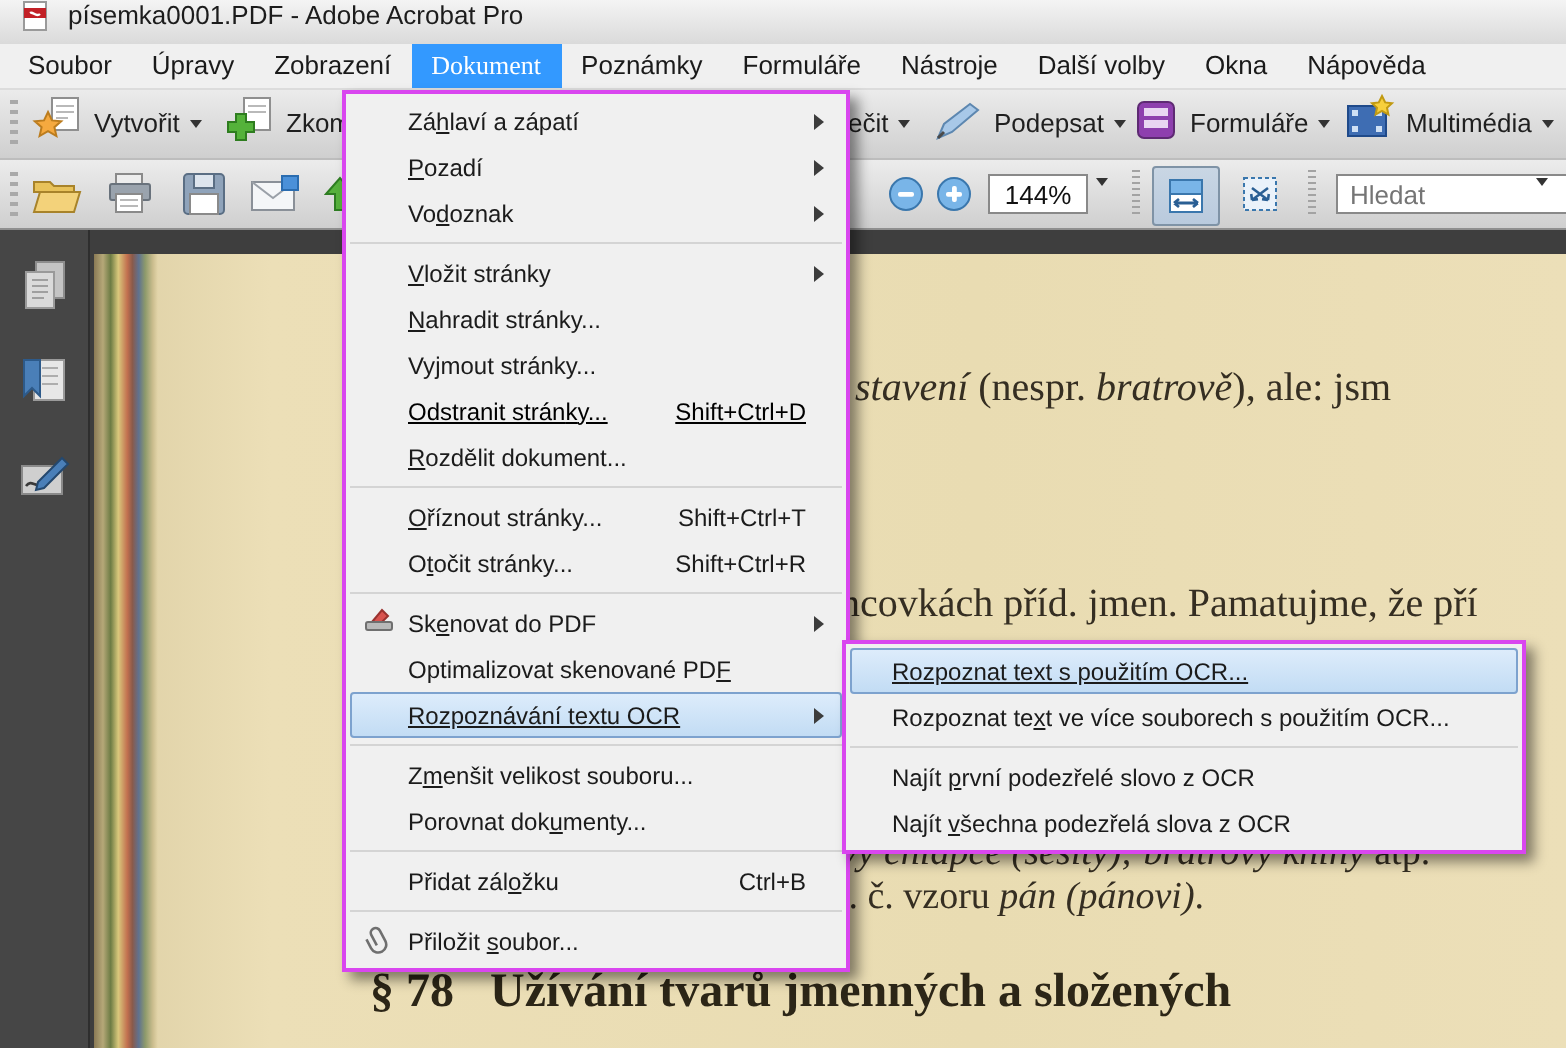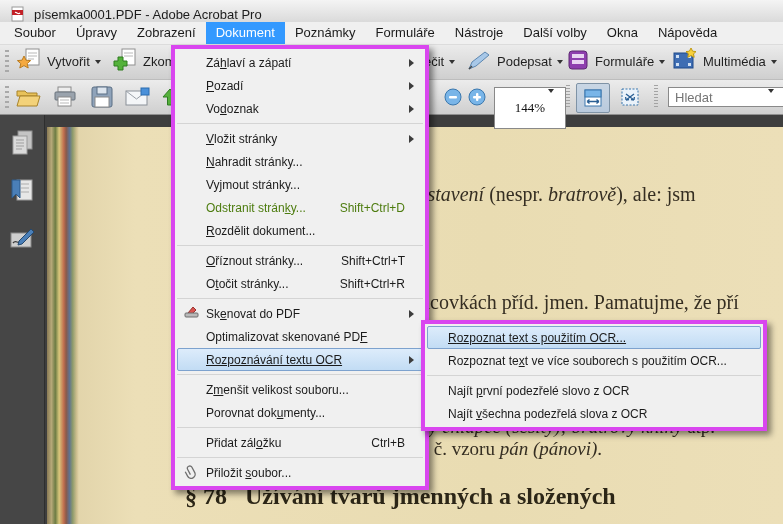--- a/index.html
+++ b/index.html
@@ -1,76 +1,76 @@
 <!DOCTYPE html>
 <html><head>
 <meta charset="utf-8">
 <style>
   html,body{margin:0;padding:0;}
   body{width:783px;height:524px;position:relative;overflow:hidden;
        font-family:"Liberation Sans","DejaVu Sans",sans-serif;background:#3f3f3f;}
   
   .titlebar{position:absolute;left:0;top:0;width:783px;height:22px;
     background:linear-gradient(#f4f4f4,#dadada);border-bottom:1px solid #c2c2c2;
-    display:flex;align-items:flex-end;z-index:5;}
+    display:flex;align-items:flex-start;z-index:5;}
   .titlebar .appicon{margin:0 8px 0 10px;display:flex;}
   .titlebar .title{font-size:13px;color:#1c1c1c;}
   .menubar{position:absolute;left:0;top:22px;width:783px;height:22px;
     background:#f0f0f0;border-bottom:1px solid #dcdcdc;display:flex;align-items:stretch;
     padding-left:4px;z-index:5;}
   .menubar .mitem{font-size:13px;color:#1a1a1a;padding:0 10px;line-height:22px;cursor:default;}
-  .menubar .mitem.active{background:#3399ff;color:#ffffff;}
+  .menubar .mitem.active{background:#3399ff;color:#ffffff;font-family:Liberation Serif, serif;}
   
   .toolbar{position:absolute;left:0;width:783px;height:35px;
     background:linear-gradient(#ececec,#cfcfcf);z-index:1;}
   .tb1{top:44px;border-bottom:1px solid #bdbdbd;padding-left:30px;}
   .tb2{top:80px;height:34px;border-bottom:1px solid #8f8f8f;}
   .grip{position:absolute;top:6px;width:4px;height:23px;
     background:repeating-linear-gradient(180deg,#a9a9a9 0 2px,transparent 2px 5px);}
   .tbtn{position:absolute;display:flex;align-items:center;gap:5px;height:28px;top:3px;
     font-size:13px;color:#1f1f1f;}
   .dd{width:0;height:0;border:3px solid transparent;border-top:4px solid #333;margin-top:4px;}
   .icobtn{position:absolute;top:5px;}
   .sep-dot{position:absolute;top:5px;width:4px;height:24px;
     background:repeating-linear-gradient(180deg,#a3a3a3 0 1px,transparent 1px 3px);}
   .zoombox{position:absolute;top:7px;width:48px;height:18px;background:#fff;
-    border:1px solid #898989;font-size:13px;color:#111;text-align:center;padding:11px;font-family:Liberation Serif, serif;}
+    border:1px solid #898989;font-size:13px;color:#111;text-align:center;padding:0;}
   .searchbox{position:absolute;top:7px;width:104px;height:18px;background:#fff;
     border:1px solid #898989;font-size:13px;color:#8a8a8a;padding:0 14px 0 6px;}
   .fitbtn{position:absolute;top:3px;width:32px;height:28px;display:flex;align-items:center;
     justify-content:center;border-radius:2px;}
   .fitbtn.pressed{border:1px solid #7f93a6;background:linear-gradient(#c9d6e4,#b9cadd);}
   
   .docarea{position:absolute;left:0;top:115px;width:783px;height:409px;background:#3e3e3e;overflow:hidden;}
   .sidebar{position:absolute;left:0;top:0;width:44px;height:409px;background:#464646;
     border-right:1px solid #2e2e2e;}
   .side-ico{position:absolute;left:9px;}
   .page{position:absolute;left:47px;top:12px;width:736px;height:397px;
     background:linear-gradient(90deg,#ddcfa4,#ecdfb7 12%,#e9dcb2 60%,#ecdfb8);}
   .scanedge{position:absolute;left:0;top:0;width:32px;height:397px;
     background:linear-gradient(90deg,#8a7a55,#b5a878 14%,#6d7c44 26%,#d9c87c 38%,#c2704f 52%,#8a5a4a 60%,#5f7290 70%,#8d9a6b 80%,#cbbd8e 92%,#e4d6ab);}
   .doctext{position:absolute;font-family:"Liberation Serif","DejaVu Serif",serif;
     color:#352e22;white-space:nowrap;}
   .it{font-style:italic;}
   .heading{font-weight:bold;color:#2c2617;}
   
-  .menu{position:absolute;background:#f0f0f0;border:4px solid #d946ef;
+  .menu{position:absolute;background:#f0f0f0;border:2px solid #d946ef;
     box-shadow:4px 4px 6px rgba(0,0,0,.45);padding:2px 0;z-index:20;font-size:12px;color:#1b1b1b;}
   .mainmenu{left:171px;top:45px;width:250px;}
   .submenu{left:421px;top:320px;width:338px;}
   .mi{display:flex;align-items:center;height:21px;padding:0 4px 0 6px;margin:0 2px;
     border:1px solid transparent;border-radius:2px;cursor:default;}
   .mi .mi-gutter{width:22px;flex:0 0 22px;display:flex;align-items:center;}
   .mi .mi-label{flex:1 1 auto;white-space:nowrap;}
   .mi .mi-short{margin-left:18px;white-space:nowrap;}
   .mi .mi-arrow{width:0;height:0;border:4px solid transparent;border-left:5px solid #3c3c3c;
     margin-left:8px;}
   .mi .mi-arrow-sp{width:5px;margin-left:8px;}
   .mi.hl{background:linear-gradient(#ddecfb,#c2dcf4);border-color:#7da2ce;text-decoration:underline;}
-  .mi.disabled .mi-label,.mi.disabled .mi-short{color:#4d7c0f;}
+  .mi.disabled .mi-label,.mi.disabled .mi-short{color:#000000;text-decoration:underline;}
   .msep{height:1px;background:#d4d4d4;margin:3px 2px;}
   .submenu .mi .mi-gutter{width:14px;flex:0 0 14px;}
   u{text-decoration:underline;}
 </style>
 </head>
 <body>
 
 <div class="titlebar">
   <span class="appicon">
     <svg width="16" height="16" viewBox="0 0 16 16">

